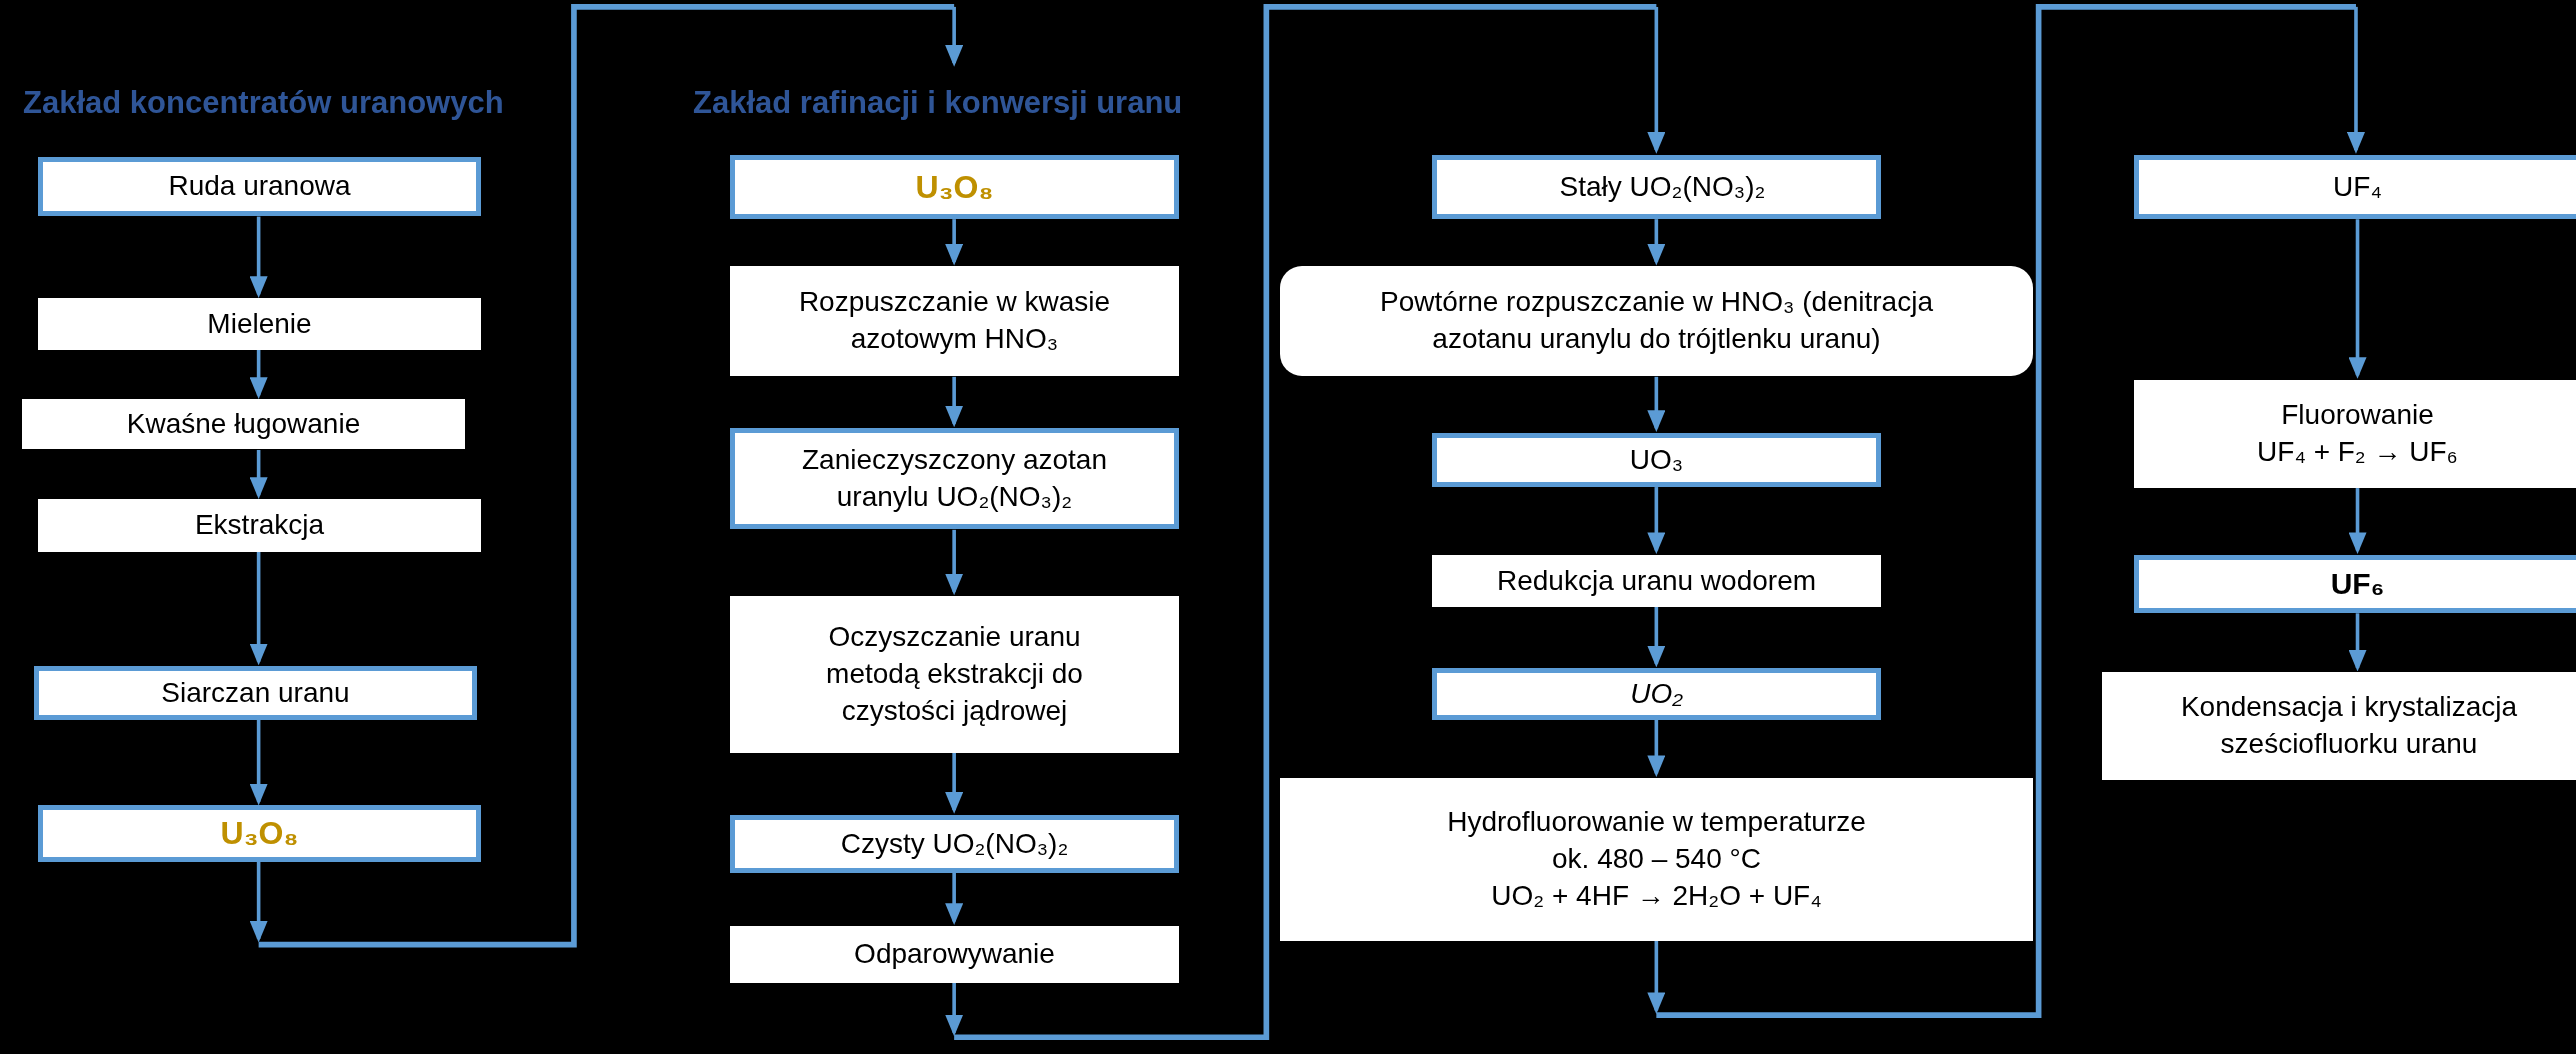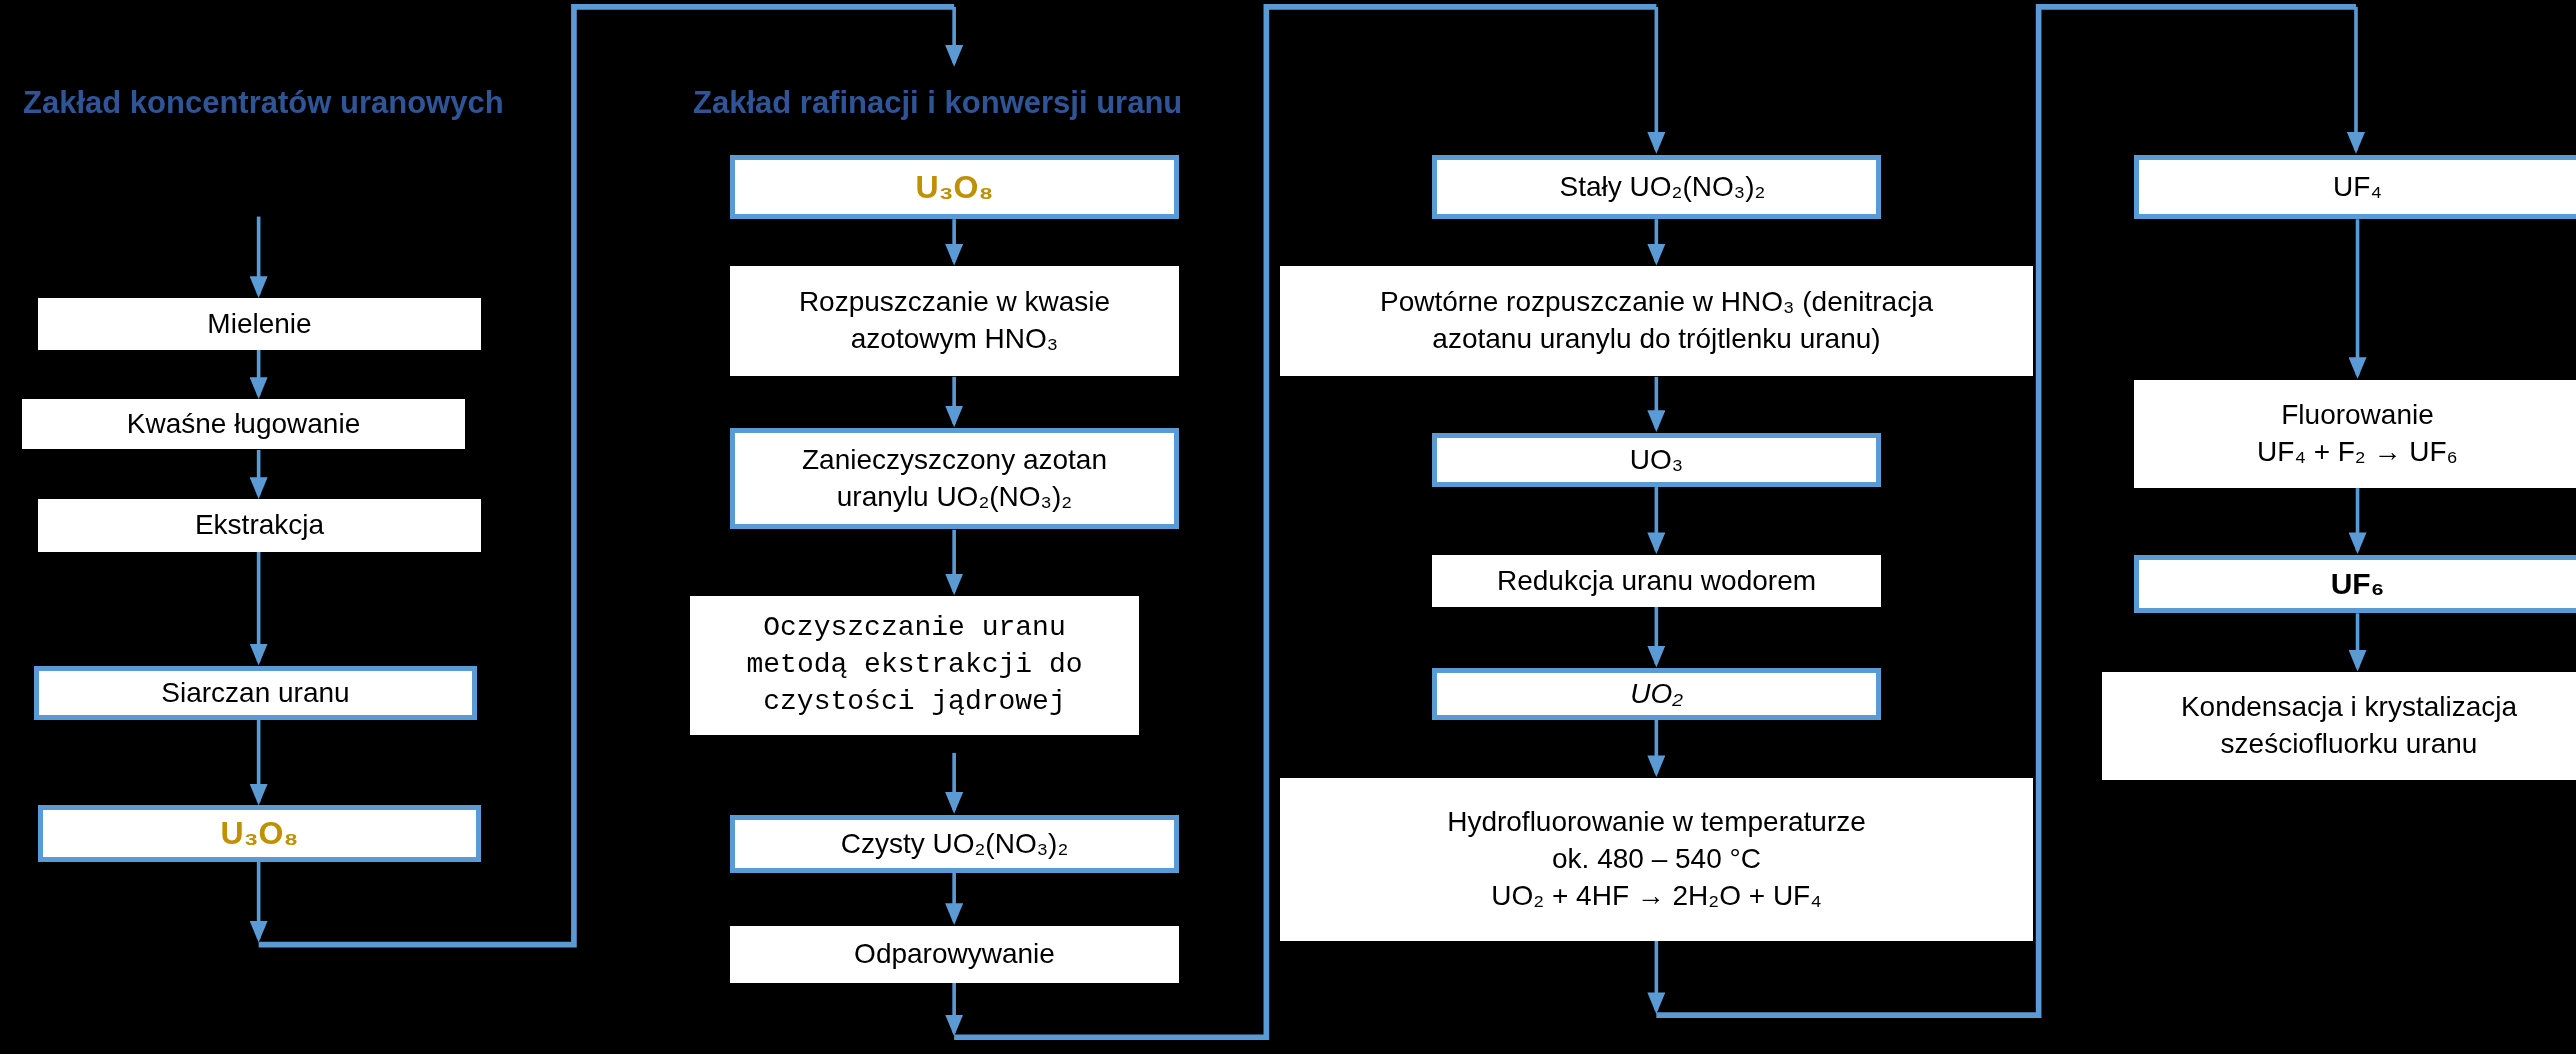--- a/index.html
+++ b/index.html
@@ -86,39 +86,40 @@
     <polyline class="wire" points="1852,2013 2458,2013 2458,13 3215,13"></polyline>
     <line class="arrow" x1="3215" y1="13" x2="3215" y2="291"></line>
 
     <polyline class="wire" points="3215,1970 3957,1970 3957,13 4573,13"></polyline>
     <line class="arrow" x1="4573" y1="13" x2="4573" y2="291"></line>
   </svg>
 
   <div class="col-header" style="left:23px;top:87px;">Zakład koncentratów uranowych</div>
   <div class="col-header" style="left:693px;top:87px;">Zakład rafinacji i konwersji uranu</div>
 
+  <div class="box bordered" style="left:38px;top:157px;width:443px;height:59px;">Ruda uranowa</div>
   <div class="box" style="left:38px;top:298px;width:443px;height:52px;">Mielenie</div>
   <div class="box" style="left:22px;top:399px;width:443px;height:50px;">Kwaśne ługowanie</div>
   <div class="box" style="left:38px;top:499px;width:443px;height:53px;">Ekstrakcja</div>
   <div class="box bordered" style="left:34px;top:666px;width:443px;height:54px;">Siarczan uranu</div>
   <div class="box bordered gold" style="left:38px;top:805px;width:443px;height:57px;">U₃O₈</div>
 
   <div class="box bordered gold" style="left:730px;top:155px;width:449px;height:64px;">U₃O₈</div>
   <div class="box bordered" style="left:730px;top:428px;width:449px;height:101px;">Zanieczyszczony azotan
 uranylu UO₂(NO₃)₂</div>
   <div class="box" style="left:730px;top:266px;width:449px;height:110px;">Rozpuszczanie w kwasie
 azotowym HNO₃</div>
-  <div class="box" style="left:690px;top:596px;width:449px;height:139px;font-family:Liberation Mono, monospace;">Oczyszczanie uranu
+  <div class="box" style="left:730px;top:596px;width:449px;height:157px;">Oczyszczanie uranu
 metodą ekstrakcji do
 czystości jądrowej</div>
   <div class="box bordered" style="left:730px;top:815px;width:449px;height:58px;">Czysty UO₂(NO₃)₂</div>
   <div class="box" style="left:730px;top:926px;width:449px;height:57px;">Odparowywanie</div>
 
   <div class="box bordered" style="left:1432px;top:155px;width:449px;height:64px;padding-left:12px;">Stały UO₂(NO₃)₂</div>
-  <div class="box" style="left:1280px;top:266px;width:753px;height:110px;">Powtórne rozpuszczanie w HNO₃ (denitracja
+  <div class="box" style="left:1280px;top:266px;width:753px;height:110px;border-radius:22px;">Powtórne rozpuszczanie w HNO₃ (denitracja
 azotanu uranylu do trójtlenku uranu)</div>
   <div class="box bordered" style="left:1432px;top:433px;width:449px;height:54px;">UO₃</div>
   <div class="box" style="left:1432px;top:555px;width:449px;height:52px;">Redukcja uranu wodorem</div>
   <div class="box bordered" style="left:1432px;top:668px;width:449px;height:52px;font-style:italic;">UO₂</div>
   <div class="box" style="left:1280px;top:778px;width:753px;height:163px;">Hydrofluorowanie w temperaturze
 ok. 480 – 540 °C
 UO₂ + 4HF → 2H₂O + UF₄</div>
 
   <div class="box bordered" style="left:2134px;top:155px;width:447px;height:64px;">UF₄</div>
   <div class="box" style="left:2134px;top:380px;width:447px;height:108px;">Fluorowanie

